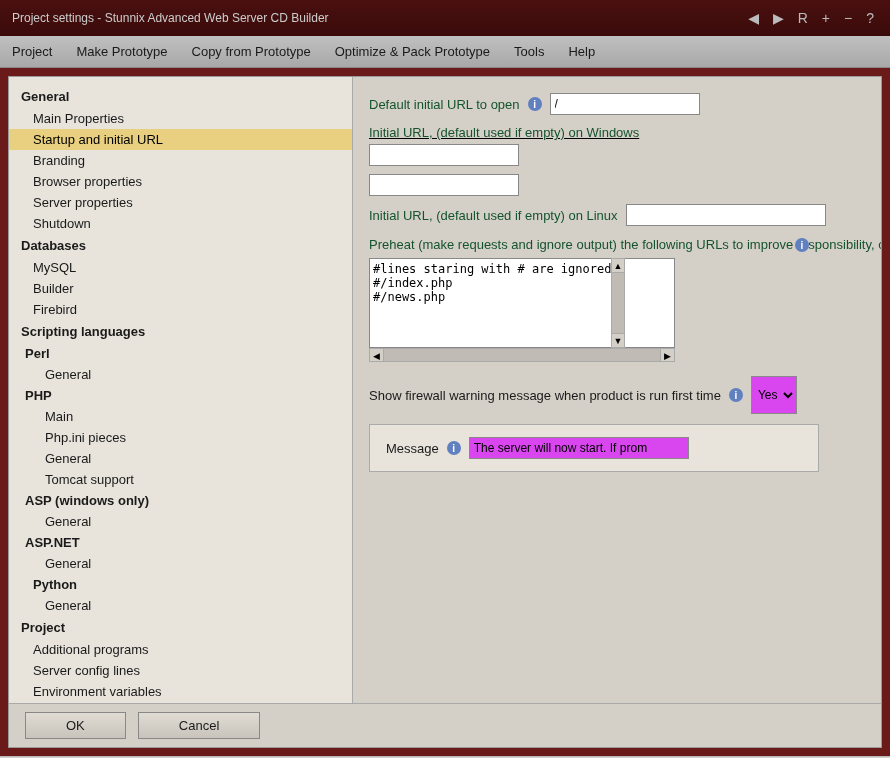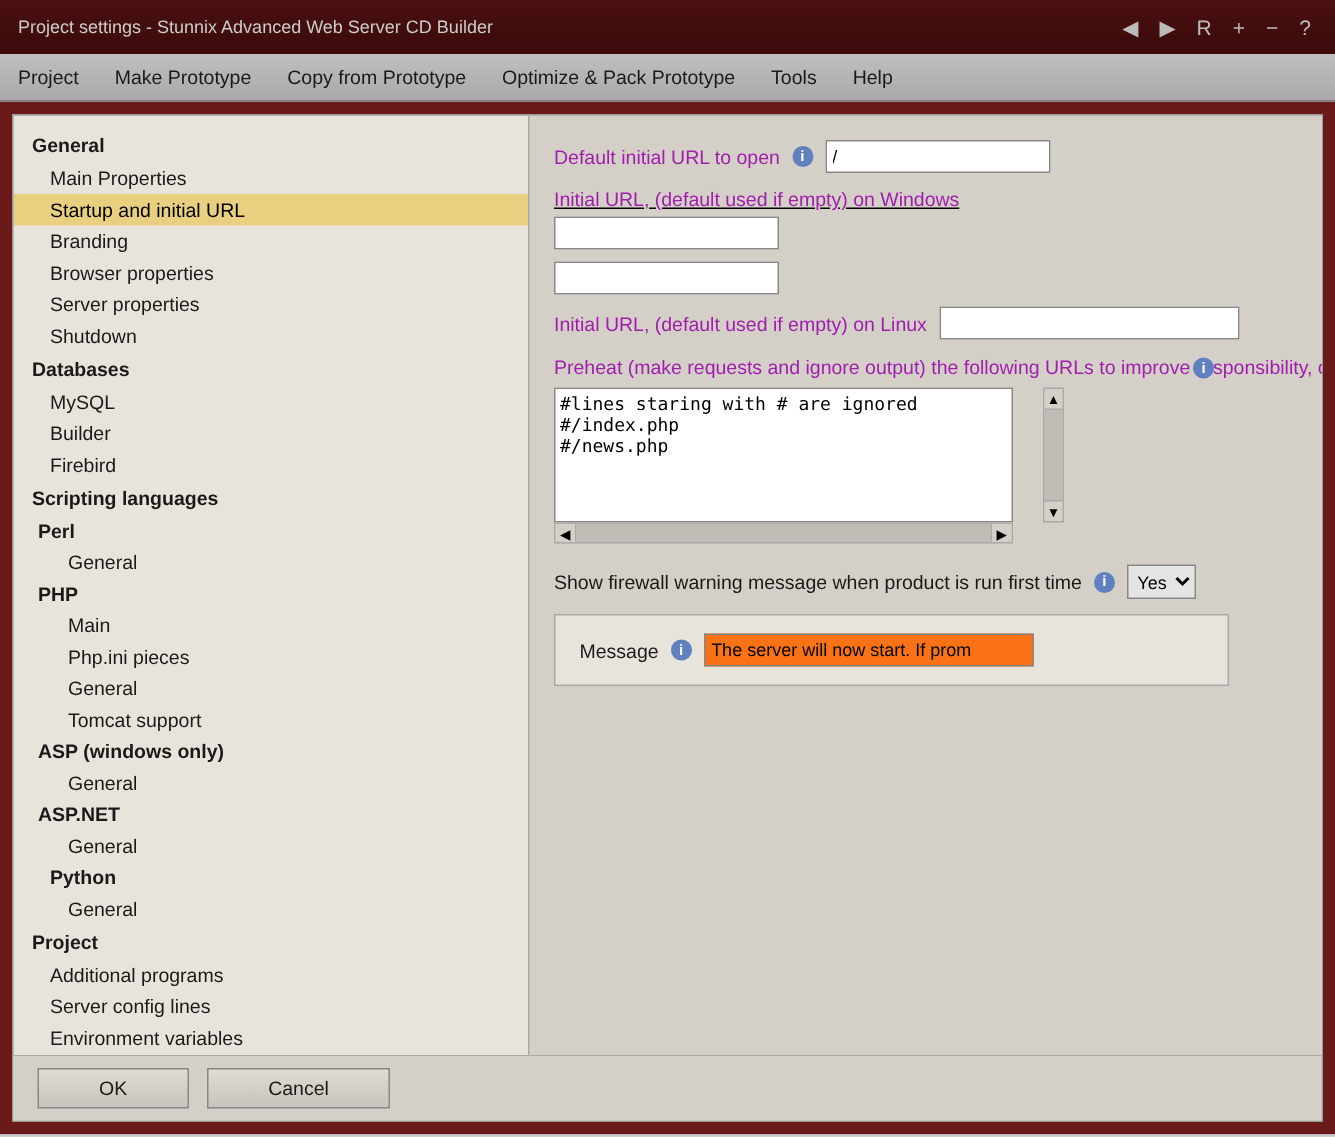--- a/index.html
+++ b/index.html
@@ -89,21 +89,21 @@
       background: #d4d0c8;
       overflow-y: auto;
     }
     .form-row {
       display: flex;
       align-items: center;
       margin-bottom: 10px;
       gap: 8px;
     }
     .form-label {
-      color: #a21caf;
+      color: #14532d;
       font-size: 13px;
       white-space: nowrap;
     }
     .form-input {
       background: white;
       border: 1px solid #888;
       height: 22px;
       font-size: 12px;
       padding: 2px 4px;
     }
@@ -145,42 +145,42 @@
       align-items: center;
       gap: 8px;
       margin-top: 14px;
       margin-bottom: 10px;
     }
     .firewall-label {
       font-size: 13px;
       color: #1a1a1a;
     }
     .select-box {
-      background: #e5e5e5;
-      border: 1px solid #888;
-      height: 23px;
+      background: #d946ef;
+      border: 1px solid #888;
+      height: 38px;
       font-size: 12px;
       padding: 1px 2px;
     }
     .message-box {
       background: #e8e4dc;
       border: 1px solid #aaa;
       padding: 12px 16px;
       display: flex;
       align-items: center;
       gap: 8px;
       margin-top: 8px;
       width: 450px;
     }
     .message-label {
       font-size: 13px;
       color: #1a1a1a;
     }
     .message-input {
-      background: #f97316;
+      background: #d946ef;
       border: 1px solid #888;
       height: 22px;
       width: 220px;
       font-size: 12px;
       padding: 2px 4px;
     }
     .bottom-bar {
       background: #d4d0c8;
       border-top: 1px solid #aaa;
       padding: 8px 16px;
@@ -294,21 +294,21 @@
           <span class="form-label">Initial URL, (default used if empty) on Linux</span>
           <input class="form-input form-input-long" type="text" value="" style="">
         </div>
       </div>
 
       <div style="margin-bottom:4px; display:flex; align-items:center; gap:6px;">
         <span class="form-label" style="max-width:420px; line-height:1.4;">Preheat (make requests and ignore output) the following URLs to improve responsibility, one per line:</span>
         <span class="info-icon">i</span>
       </div>
 
-      <div style="position:relative; width:340px; height:104px; margin-bottom:4px;border-radius:12px;">
+      <div style="position:relative; width:256px; height:104px; margin-bottom:4px;border-radius:12px;">
         <textarea class="preheat-textarea" style="width: 306px; height: 90px;">#lines staring with # are ignored
 #/index.php
 #/news.php</textarea>
         
         <div style="position:absolute; right:0; top:0; width:14px; height:90px; background:#c8c4bc; border:1px solid #aaa; display:flex; flex-direction:column;">
           <div style="height:14px; background:#d4d0c8; border-bottom:1px solid #aaa; text-align:center; font-size:9px; line-height:14px; cursor:pointer;">▲</div>
           <div style="flex:1; background:#c0bbb4;"></div>
           <div style="height:14px; background:#d4d0c8; border-top:1px solid #aaa; text-align:center; font-size:9px; line-height:14px; cursor:pointer;">▼</div>
         </div>
         

